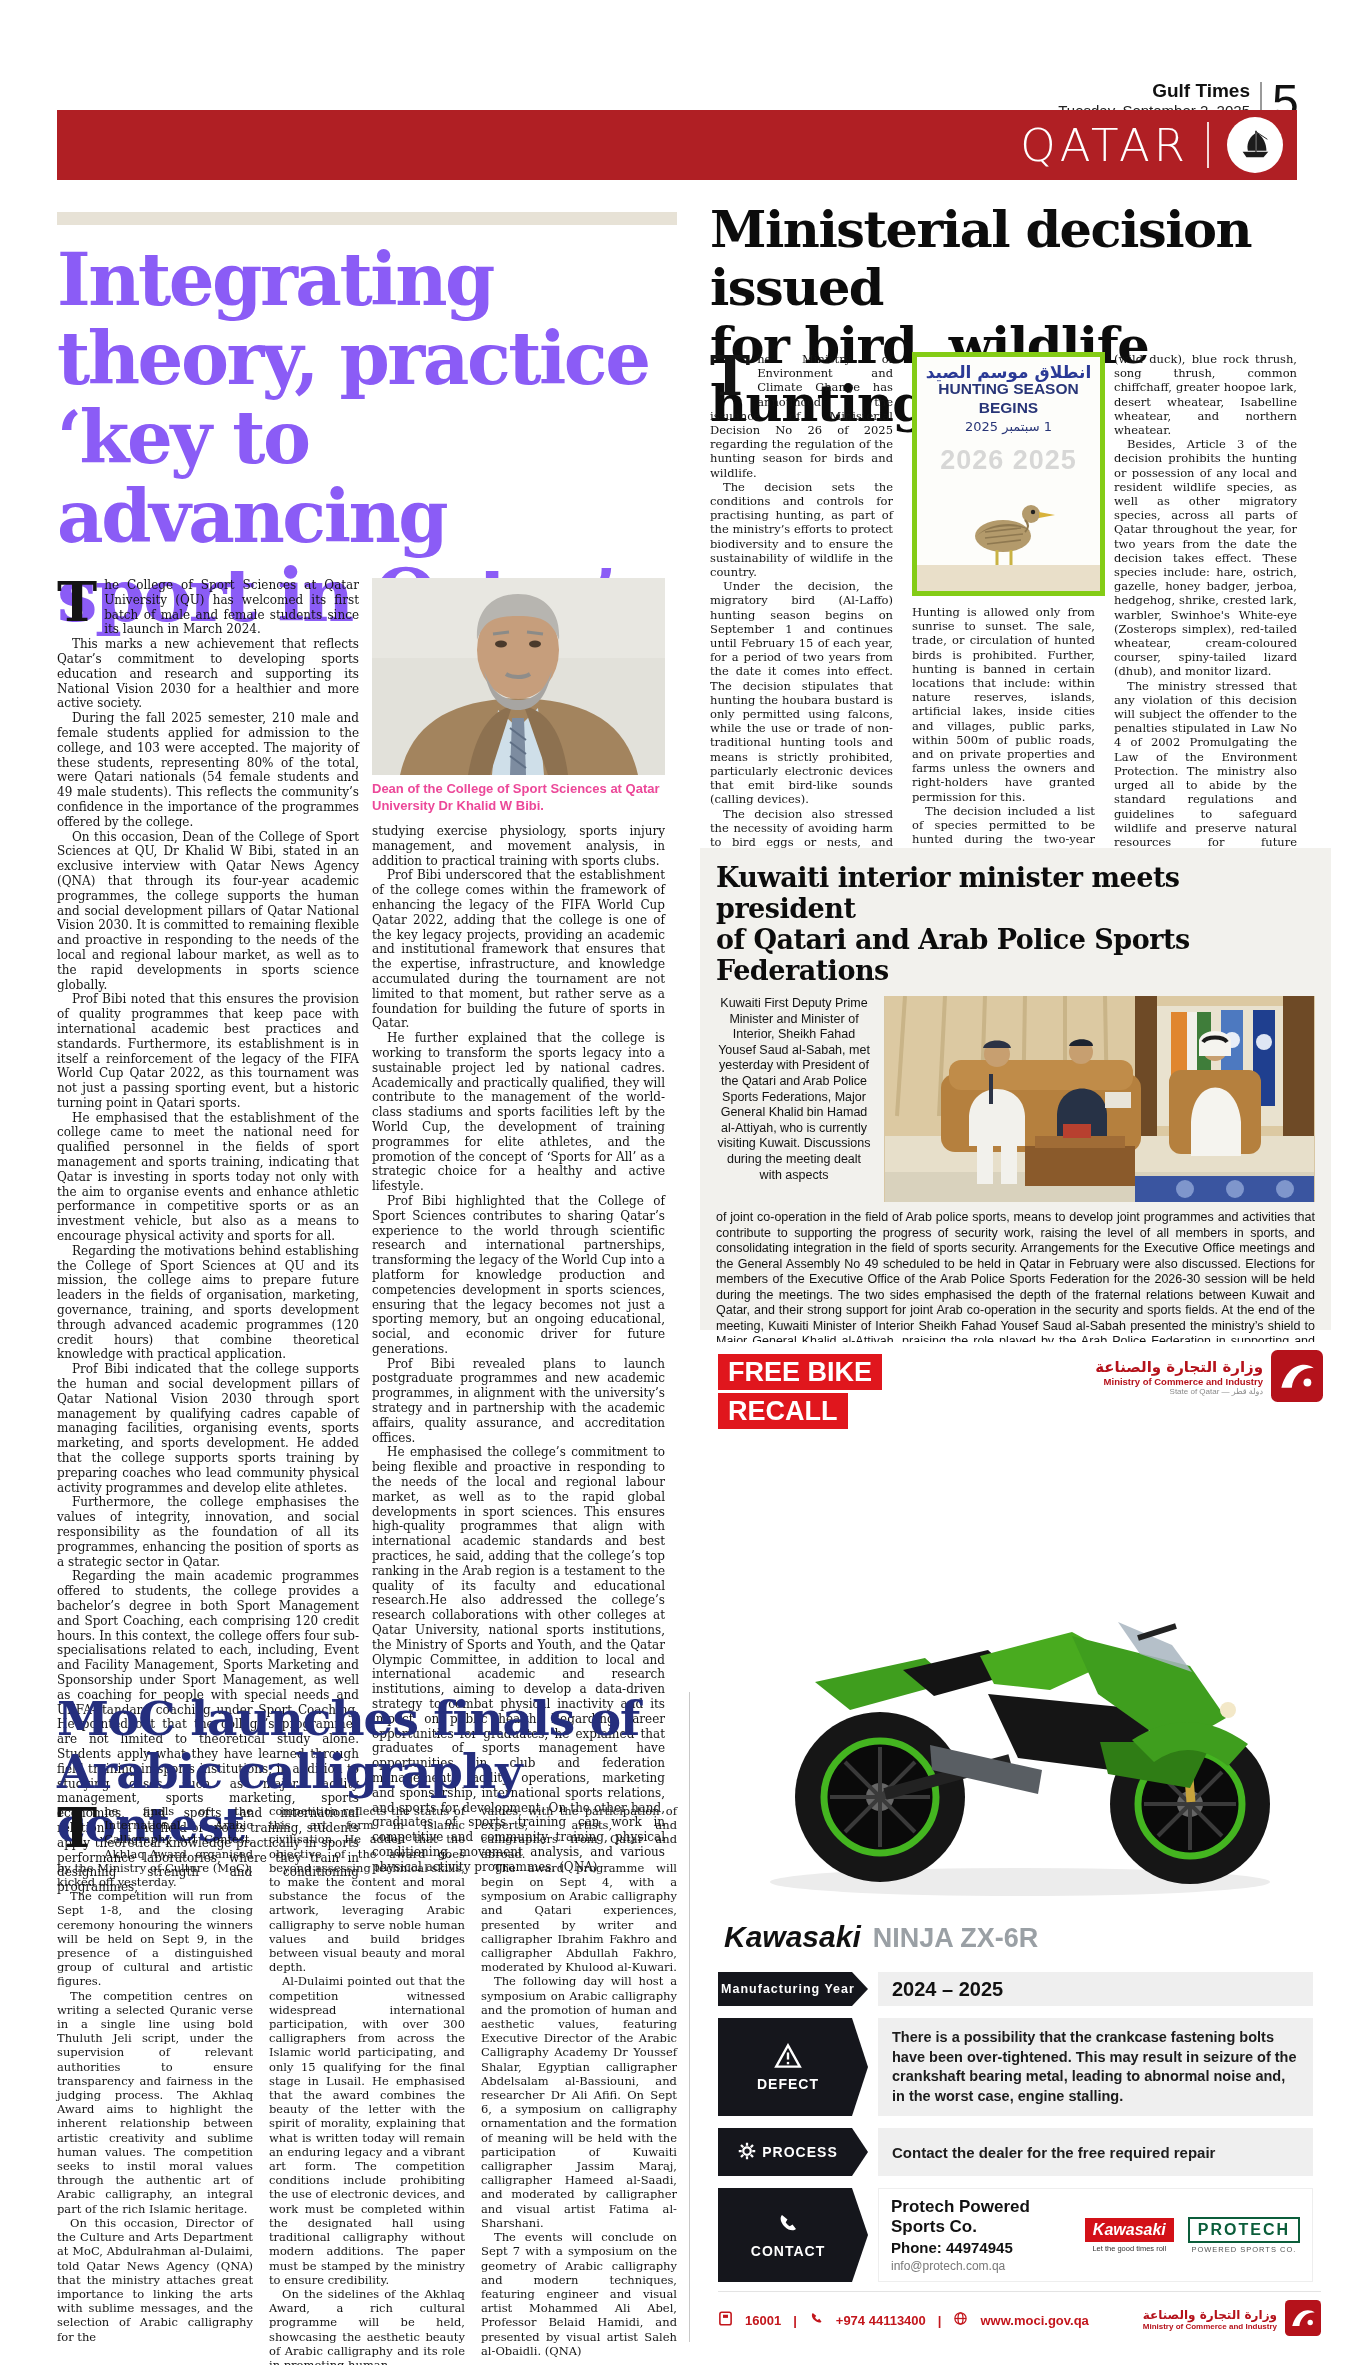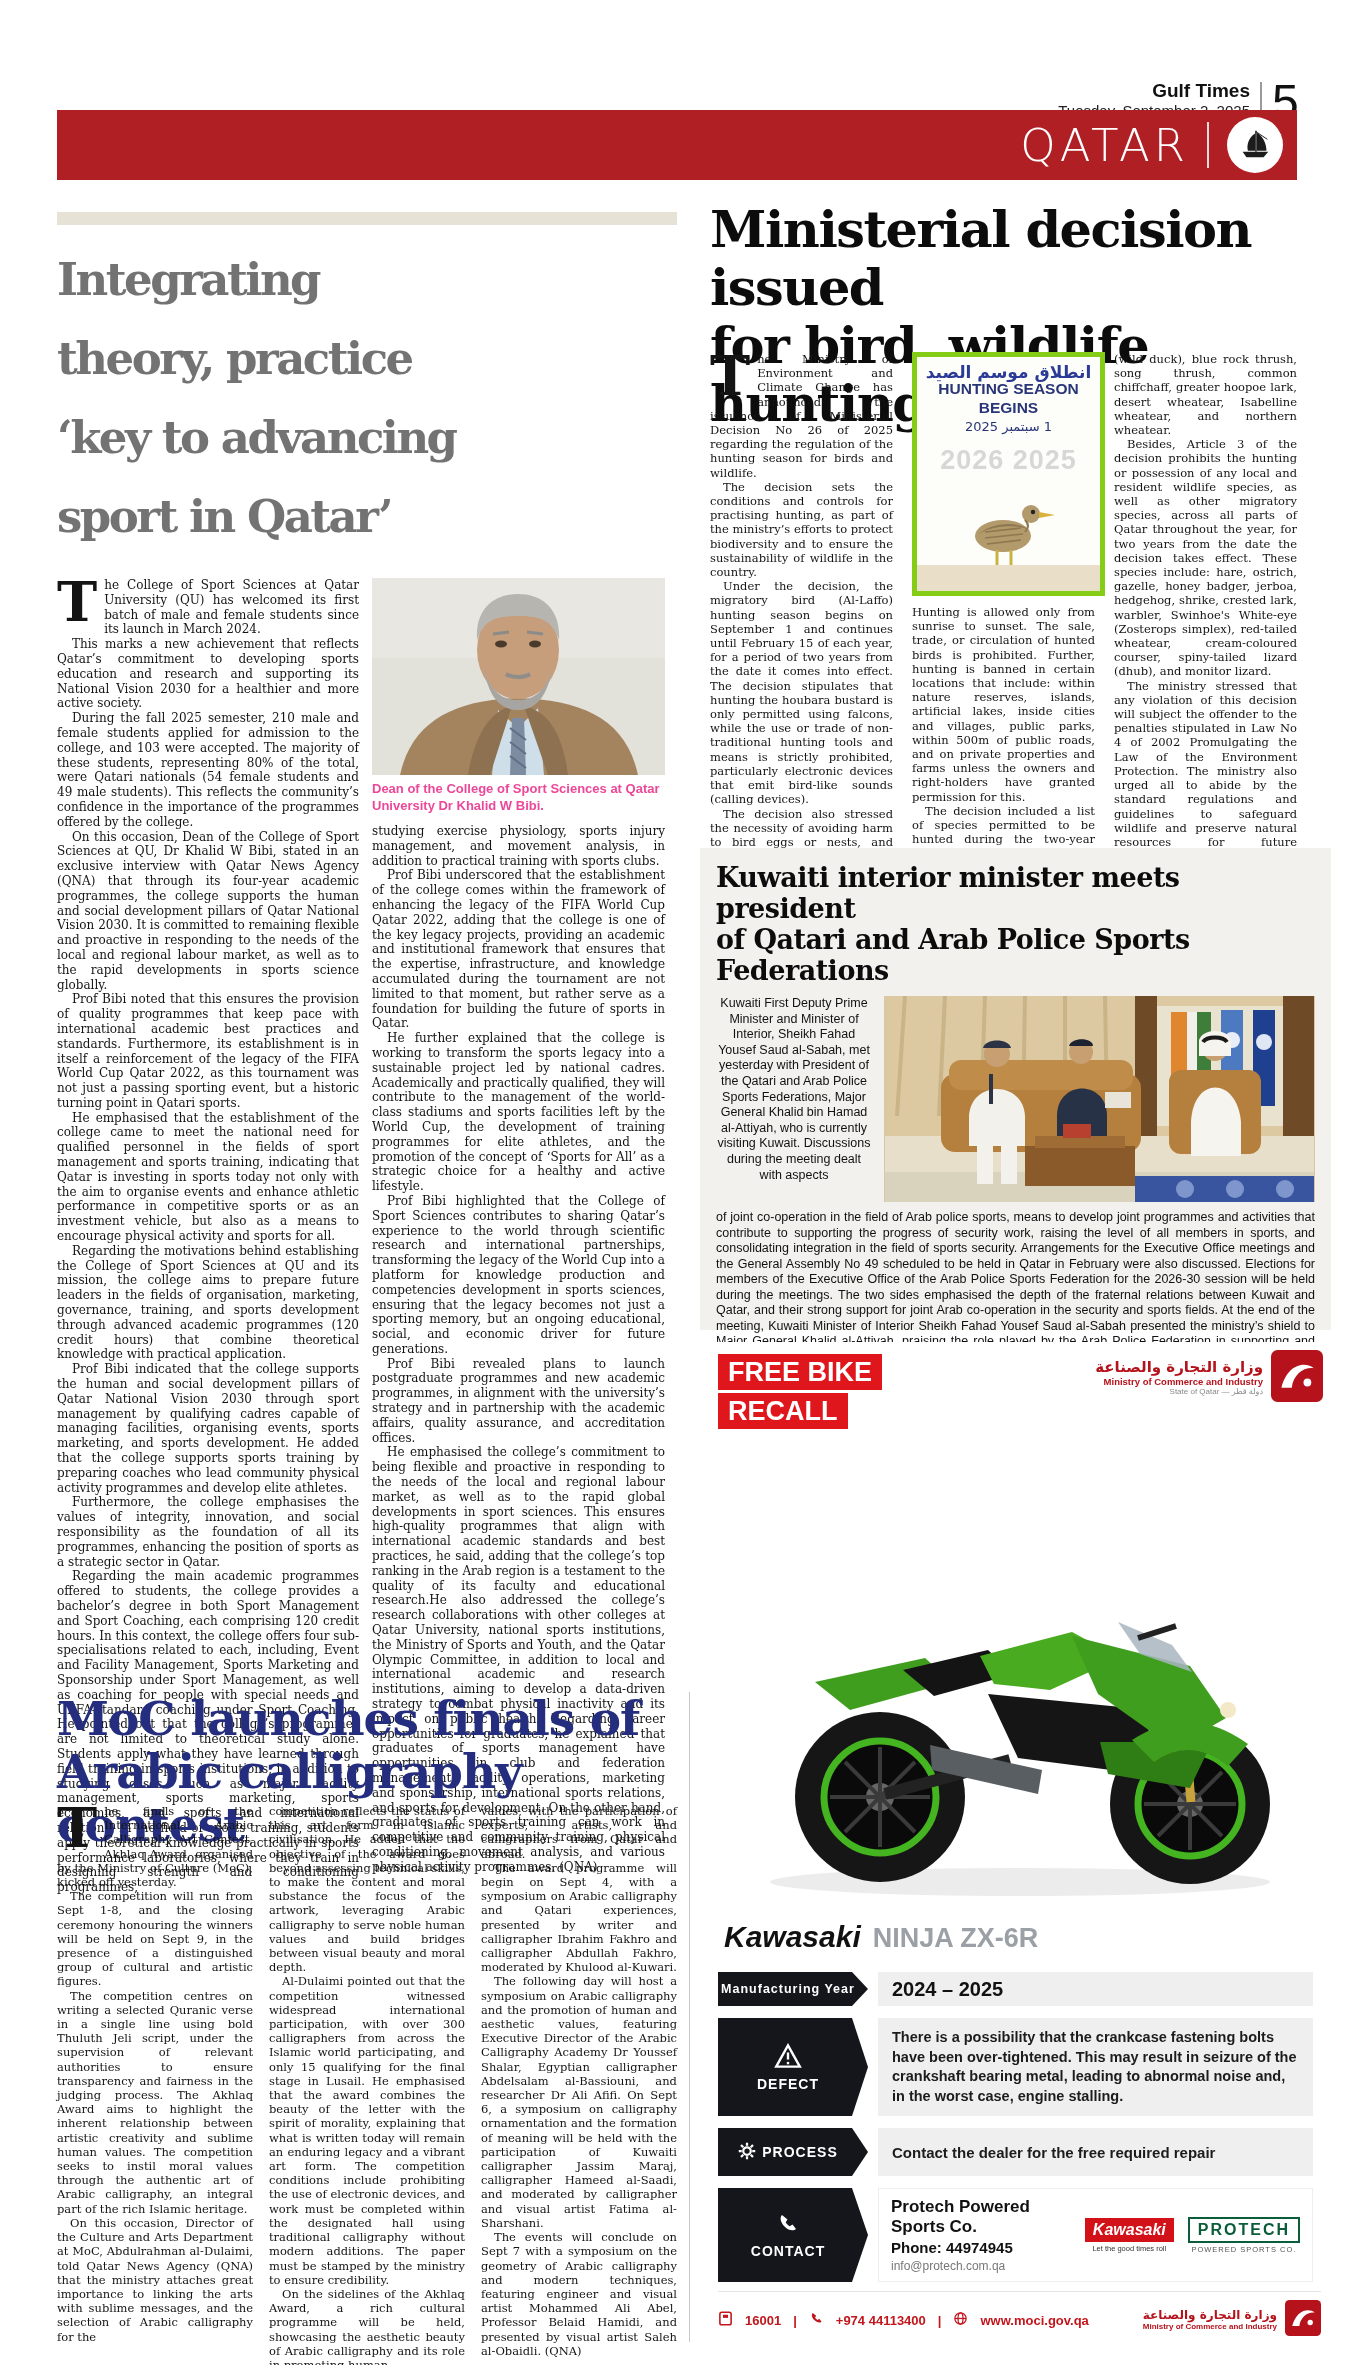--- a/index.html
+++ b/index.html
@@ -16,21 +16,21 @@
 
   
   .banner{left:57px;top:110px;width:1240px;height:70px;background:#b01f24;display:flex;align-items:center;justify-content:flex-end;padding-right:14px;box-sizing:border-box;}
   .banner-title{color:#fff;font-family:"DejaVu Sans","Liberation Sans",sans-serif;font-weight:300;font-size:45px;letter-spacing:4px;line-height:1;}
   .banner-bar{width:2px;height:46px;background:#f2d9d9;margin:0 18px;}
   .banner-circle{width:56px;height:56px;border-radius:50%;background:#fff;display:flex;align-items:center;justify-content:center;}
 
   .beige-strip{left:57px;top:212px;width:620px;height:13px;background:#e7e2d6;}
 
   
-  .lead-headline{left:57px;top:240px;width:618px;font-weight:700;font-size:45px;line-height:79px;letter-spacing:-2.5px;color:#737373;}
+  .lead-headline{left:57px;top:240px;width:618px;font-weight:700;font-size:72px;line-height:79px;letter-spacing:-2.5px;color:#8b5cf6;}
   .bodycol{font-size:12px;line-height:14.8px;text-align:justify;}
   .bodycol p{margin:0;text-indent:15px;}
   .bodycol p.np{text-indent:0;}
   .dc{text-indent:0 !important;}
   .dc::first-letter{float:left;font-size:54px;line-height:42px;font-weight:700;padding:3px 7px 0 0;}
   .lead-col1{left:57px;top:578px;width:302px;height:1084px;}
   .lead-col2{left:372px;top:578px;width:293px;height:1084px;}
   .photo-frame{width:293px;height:197px;background:#e4e3dd;overflow:hidden;}
   .caption{font-family:"Liberation Sans",sans-serif;font-size:13px;line-height:16.5px;font-weight:600;color:#ec4899;text-align:left;margin:6px 0 10px 0;}
 

